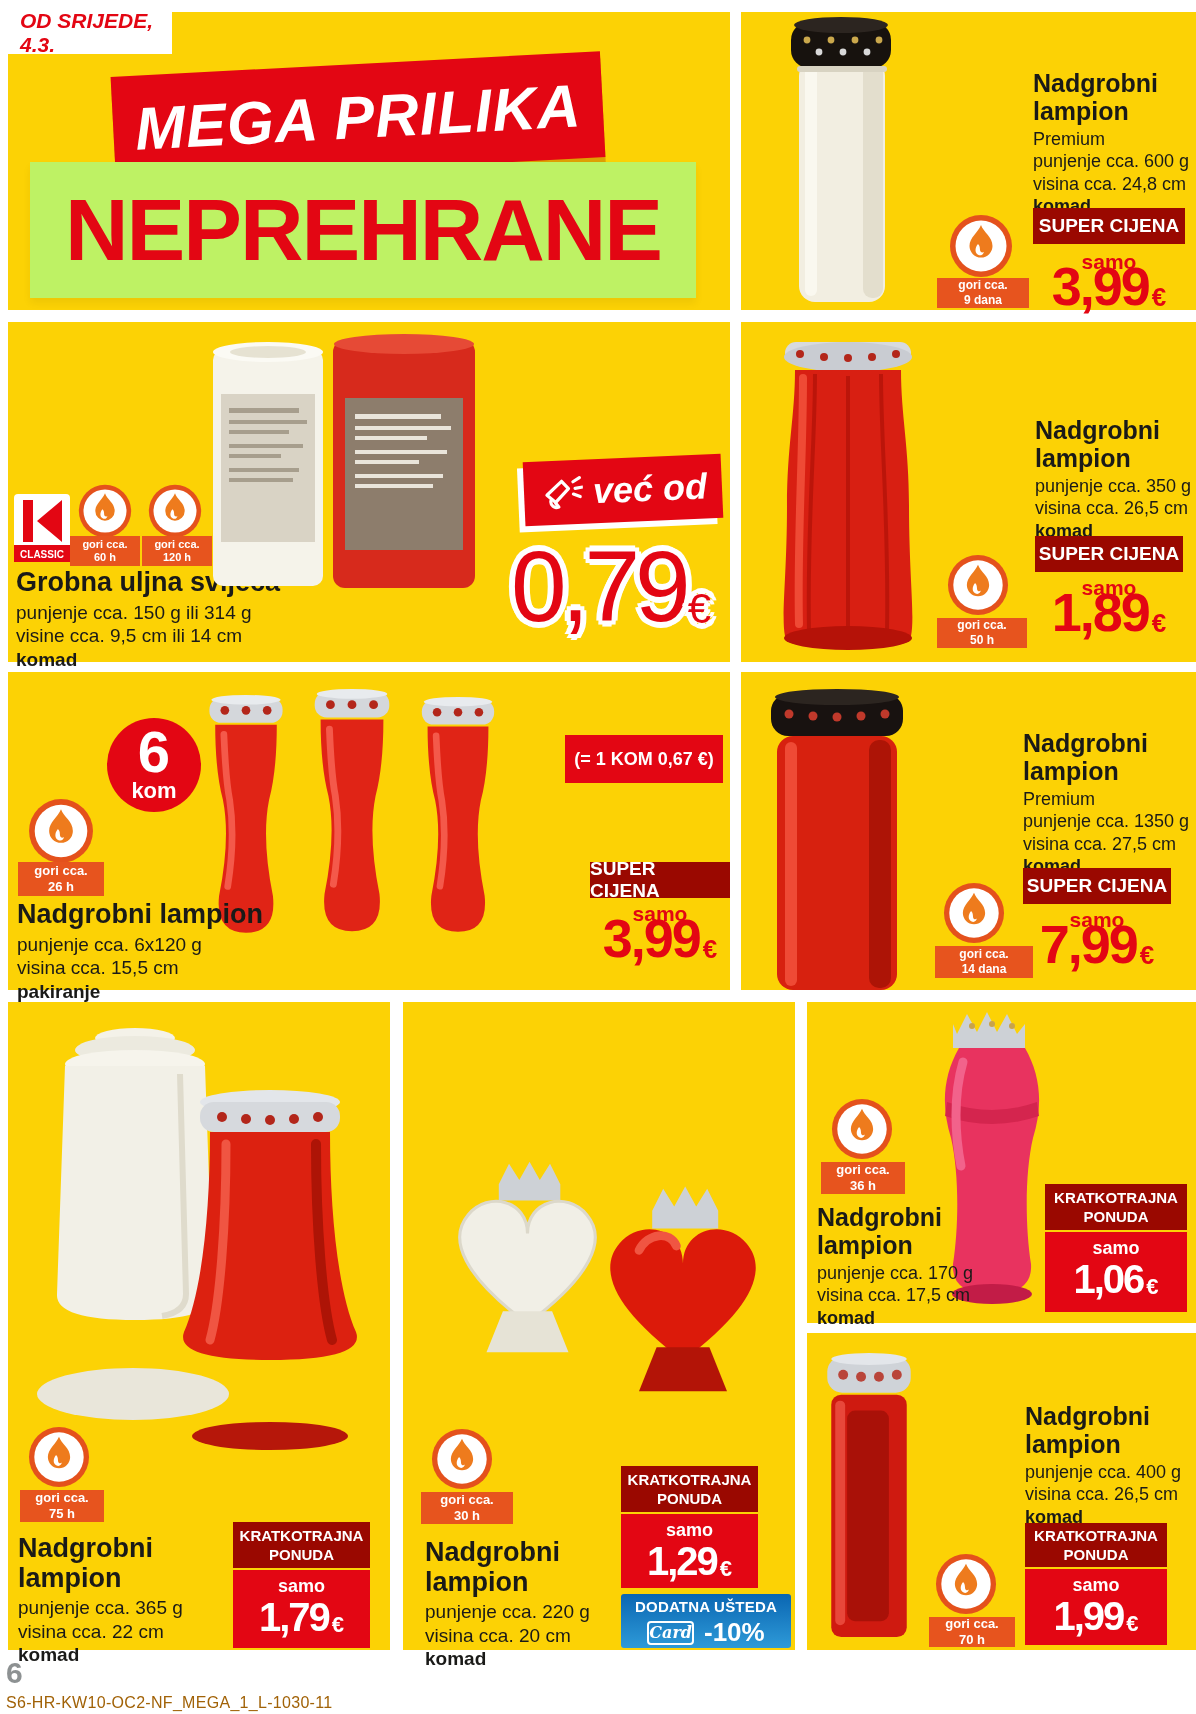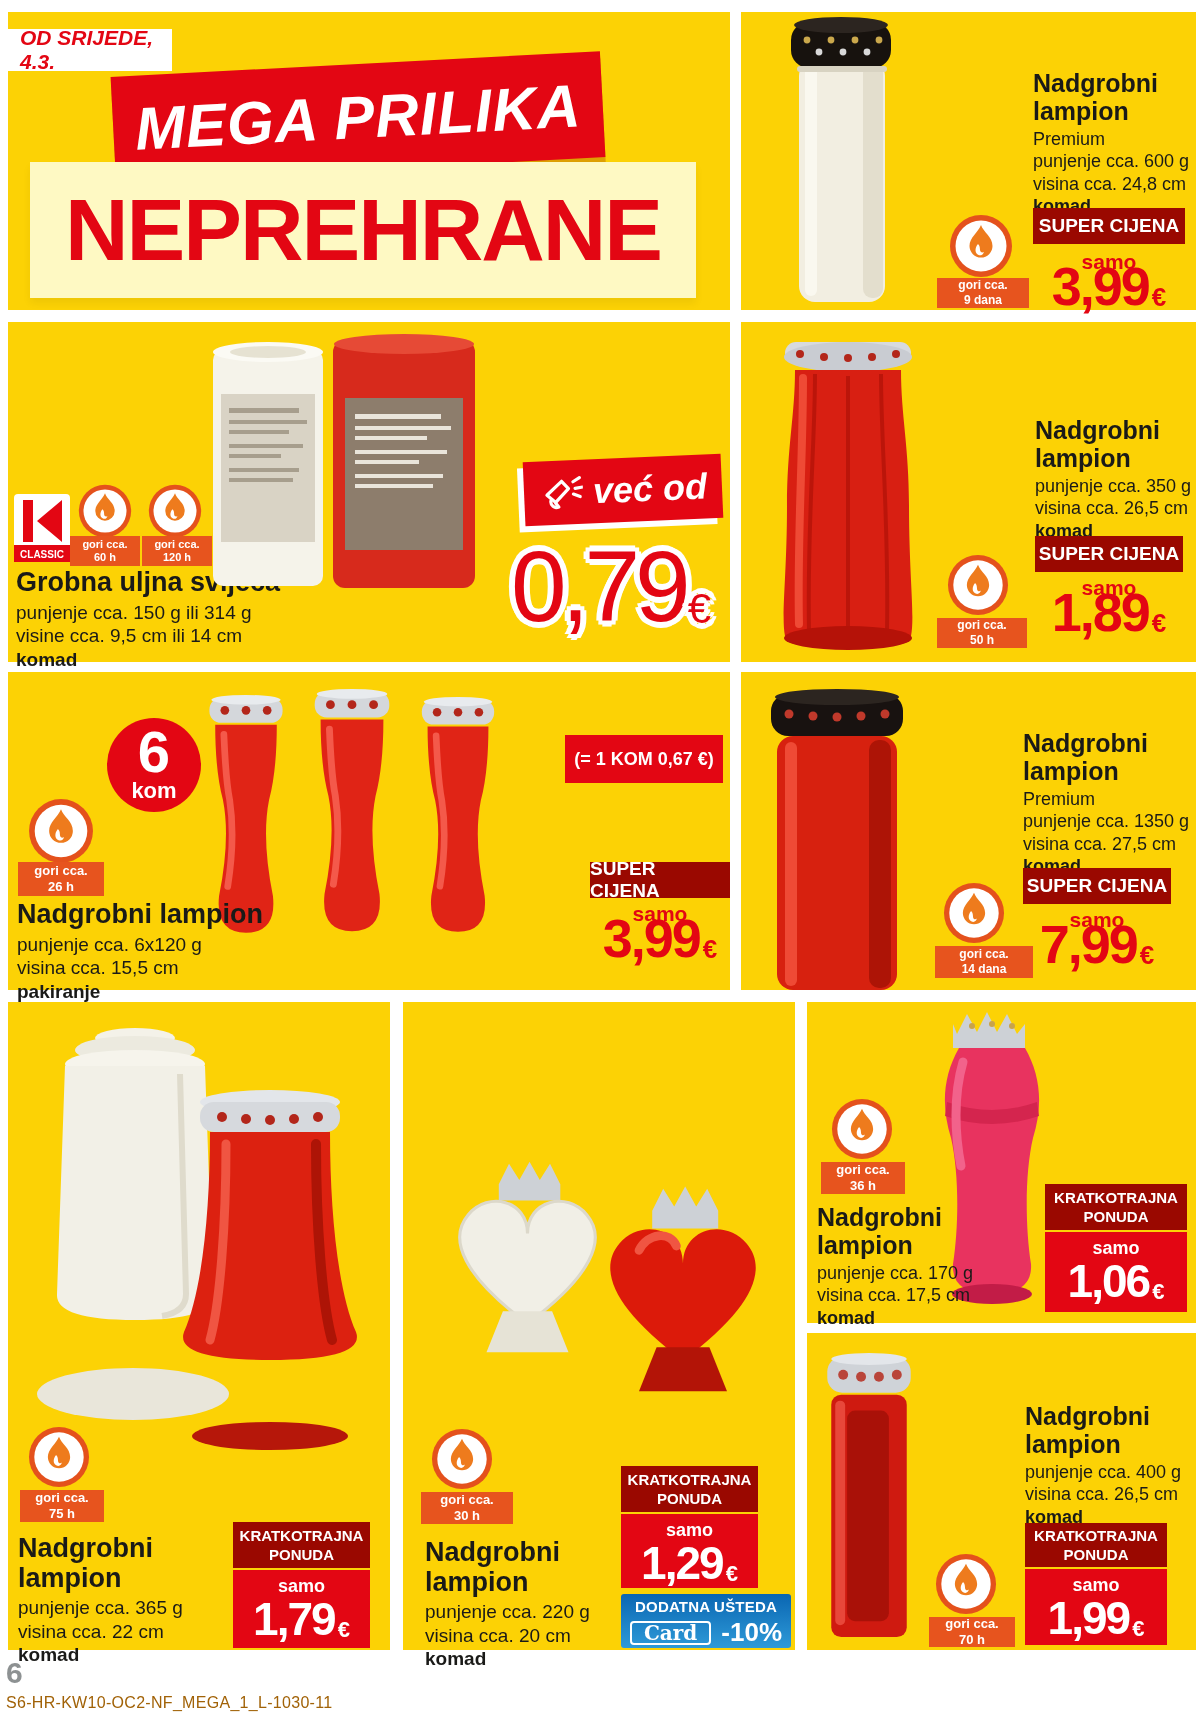--- a/index.html
+++ b/index.html
@@ -22,38 +22,38 @@
   .price{display:flex;align-items:flex-end;justify-content:center;color:var(--red);font-weight:bold;line-height:.82}
   .price .n{font-size:54px;letter-spacing:-2px}
   .price .c{font-size:26px;margin-left:3px}
   .burn-rect{background:var(--orange);color:#fff;font-weight:bold;text-align:center;font-size:12px;line-height:1.25;display:flex;flex-direction:column;justify-content:center}
   .burn-rect.sm{font-size:11px;line-height:1.2}
   .burn-rect.md{font-size:13px}
   .kp-h{background:var(--dkred);color:#fff;font-weight:bold;text-align:center;font-size:15px;line-height:1.3;display:flex;flex-direction:column;justify-content:center}
   .kp-b{background:var(--red);color:#fff;text-align:center;padding-top:6px}
   .kp-b .samo{color:#fff;font-size:18px}
   .kp-b .price{color:#fff;margin-top:4px}
-  .kp-b .price .n{font-size:46px}
+  .kp-b .price .n{font-size:40px}
   .kp-b .price .c{font-size:22px}
   .datebadge{background:#fff;color:var(--red);font-weight:bold;font-style:italic;font-size:21px;display:flex;align-items:center;padding-left:12px}
   .megabanner{background:var(--red);transform:rotate(-3deg);display:flex;align-items:center;justify-content:center;color:#fff;font-weight:bold;font-style:italic;font-size:60px;letter-spacing:1px;box-shadow:0 7px 0 rgba(130,10,0,.25)}
-  .nepre{background:#fef9c3;display:flex;align-items:center;justify-content:center;color:var(--red);font-weight:bold;font-size:88px;letter-spacing:-2px;box-shadow:0 5px 8px rgba(0,0,0,.06)}
+  .nepre{background:#bef264;display:flex;align-items:center;justify-content:center;color:var(--red);font-weight:bold;font-size:88px;letter-spacing:-2px;box-shadow:0 5px 8px rgba(0,0,0,.06)}
   .vecod{background:var(--red);color:#fff;display:flex;align-items:center;justify-content:center;gap:10px;transform:rotate(-2.5deg);box-shadow:-6px 6px 0 #fff;font-weight:bold;font-style:italic;font-size:36px}
   .stroke-w{text-shadow:-6px 0 0 #fff,6px 0 0 #fff,0 -6px 0 #fff,0 6px 0 #fff,-4px -4px 0 #fff,4px -4px 0 #fff,-4px 4px 0 #fff,4px 4px 0 #fff}
   .bigprice{display:flex;align-items:flex-end;justify-content:center;color:var(--red);font-weight:normal;line-height:.8}
   .bigprice .n{font-size:100px;letter-spacing:-5px}
   .bigprice .c{font-size:42px;margin-left:2px}
   .qty{background:var(--red);border-radius:50%;color:#fff;display:flex;flex-direction:column;align-items:center;justify-content:center;font-weight:bold}
   .qty .q{font-size:58px;line-height:.9}
   .qty .qu{font-size:22px}
   .unitp{background:var(--red);color:#fff;font-weight:bold;display:flex;align-items:center;justify-content:center;font-size:18px;white-space:nowrap}
   .dodatna{background:linear-gradient(180deg,#0a66b2,#2e9ad8);color:#fff;text-align:center;border-radius:3px;padding-top:4px}
   .dodatna .t{font-weight:bold;font-size:15px;letter-spacing:.2px}
   .dodatna .row{display:flex;align-items:center;justify-content:center;gap:10px;margin-top:2px}
-  .cardlogo{border:2px solid #fff;border-radius:4px;font-weight:bold;font-family:"DejaVu Serif",serif;font-size:20px;padding:0 12px;line-height:20px}
+  .cardlogo{border:2px solid #fff;border-radius:4px;font-style:italic;font-weight:bold;font-family:"DejaVu Serif",serif;font-size:16px;padding:0 0;line-height:20px}
   .m10{font-size:26px;font-weight:bold}
   .pageno{font-size:30px;font-weight:bold;color:#8d9192}
   .fcode{font-size:16px;color:#a16207;letter-spacing:.3px}
   svg{display:block}
   .defs{position:absolute;width:0;height:0;overflow:hidden}
 </style>
 </head>
 <body>
 
 <svg class="defs" aria-hidden="true">
@@ -70,21 +70,21 @@
       <circle cx="50" cy="17" r="4.5" fill="#b3261a"></circle>
       <circle cx="72" cy="17" r="4.5" fill="#b3261a"></circle>
     <path d="M18 32 Q18 80 26 110 Q34 150 22 210 Q18 248 50 248 Q82 248 78 210 Q66 150 74 110 Q82 80 82 32 Z" fill="#e02416"></path>
     <path d="M27 42 Q29 90 33 110 Q39 150 31 200" stroke="#f4594a" stroke-width="7" fill="none" stroke-linecap="round"></path>
   </symbol>
 </svg>
 
 <div class="page">
 
   <section class="card" style="left:8px;top:12px;width:722px;height:298px">
-    <div class="ab datebadge" style="left:0;top:17px;width:164px;height:42px">
+    <div class="ab datebadge" style="left:0;top:0;width:164px;height:42px">
       <span>OD SRIJEDE, 4.3.</span>
     </div>
     <div class="ab megabanner" style="left:105px;top:52px;width:490px;height:106px">
       <span>MEGA PRILIKA</span>
     </div>
     <div class="ab nepre" style="left:22px;top:150px;width:666px;height:136px">
       <span>NEPREHRANE</span>
     </div>
   </section>
 

